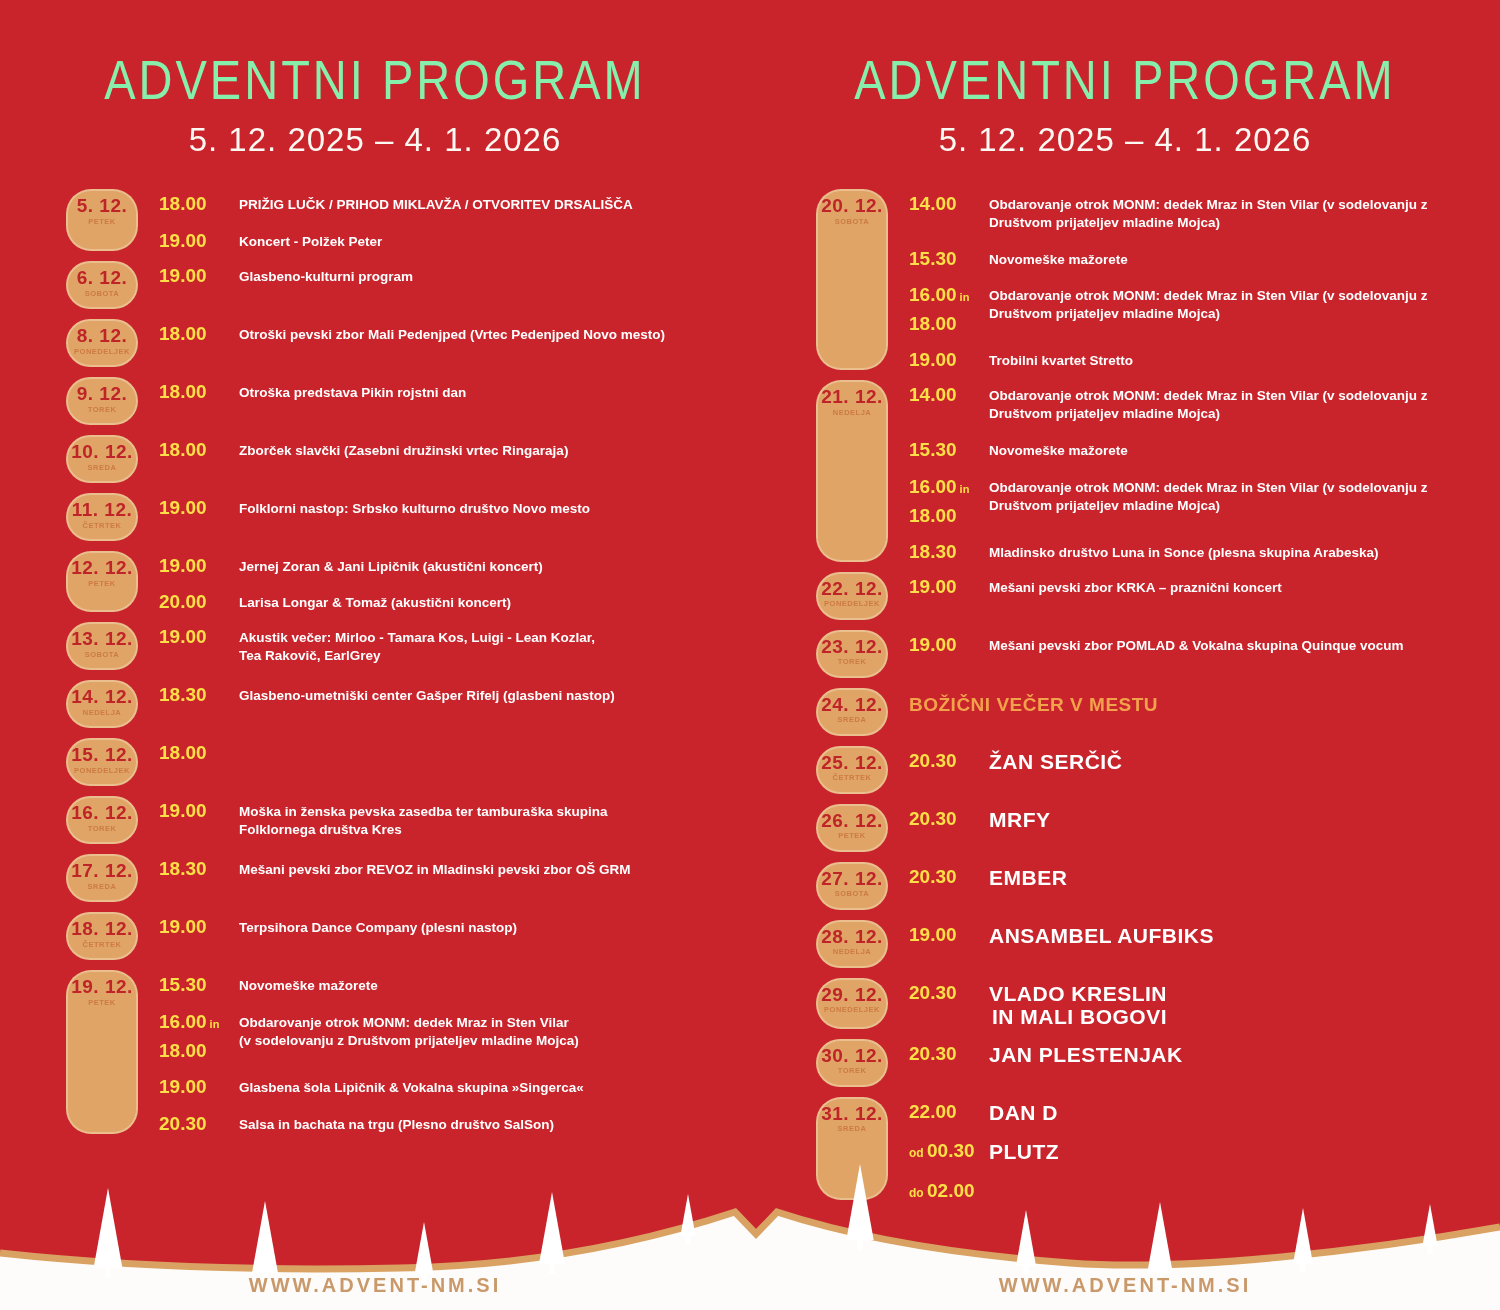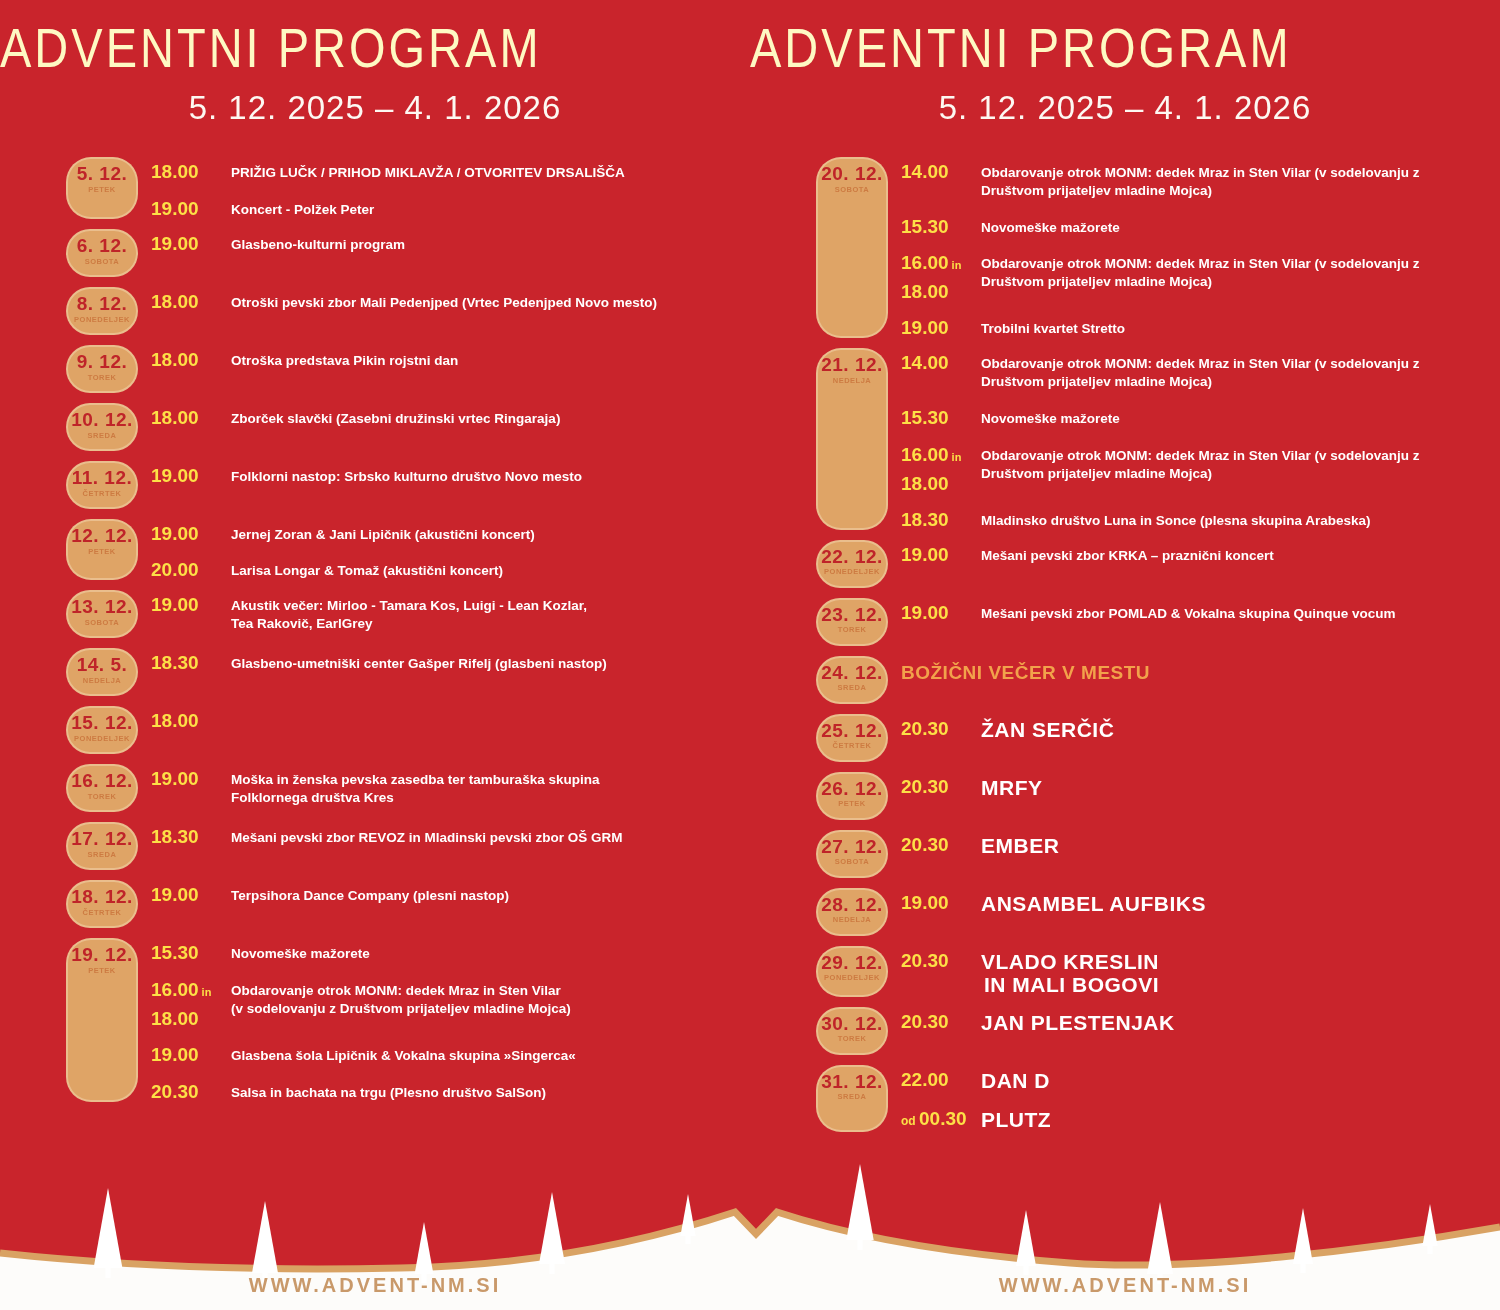--- a/index.html
+++ b/index.html
@@ -5,36 +5,36 @@
   html,body{margin:0;padding:0;background:#fff;}
   #poster{
     position:relative;width:1500px;height:1310px;overflow:hidden;
     background:#c9242c;
     font-family:"Liberation Sans",sans-serif;
   }
   .page{position:absolute;top:0;width:750px;height:1310px;}
   #page-left{left:0;}
   #page-right{left:750px;}
   .title{
-    margin-top:20px;
+    margin-top:52px;text-align:center;
     font-size:47px;font-weight:400;letter-spacing:3px;
-    color:#fef9c3;white-space:nowrap;
+    color:#86efac;white-space:nowrap;
   }
   .title span{display:inline-block;transform:scaleY(1.18);transform-origin:center;}
   .subtitle{
     margin-top:14px;text-align:center;
     font-size:33px;font-weight:normal;color:#fdf8f2;letter-spacing:1px;
   }
   .events{padding:30px 0 0 66px;}
   .group{display:flex;align-items:stretch;margin-bottom:10px;}
   .badge{
     flex:none;width:72px;min-height:48px;box-sizing:border-box;
     background:#dfa466;border:2px solid rgba(255,240,215,0.35);
     border-radius:25px;text-align:center;padding-top:5px;
-    margin-right:13px;
+    margin-right:21px;
   }
   .badge .d{color:#bf2429;font-size:19px;font-weight:bold;line-height:1.05;letter-spacing:0.5px;}
   .badge .w{color:#cd7b42;font-size:7.5px;font-weight:bold;letter-spacing:0.5px;margin-top:1px;}
   .rows{padding-top:4px;flex:1;min-width:0;}
   .row{display:flex;margin-bottom:16px;}
   .row:last-child{margin-bottom:0;}
   .time{flex:none;width:80px;color:#fde047;font-size:19px;font-weight:bold;line-height:1;padding-top:1px;}
   .time .ts{font-size:11px;font-weight:bold;}
   .time .tp{font-size:12px;font-weight:bold;}
   .time .t2{margin-top:10px;}
@@ -181,21 +181,21 @@
               <div class="time">
                 <div class="t1">19.00</div>
               </div>
               <div class="desc">Akustik večer: Mirloo - Tamara Kos, Luigi - Lean Kozlar,
 Tea Rakovič, EarlGrey</div>
             </div>
           </div>
         </div>
         <div class="group">
           <div class="badge">
-            <div class="d">14. 5.</div>
+            <div class="d">14. 12.</div>
             <div class="w">NEDELJA</div>
           </div>
           <div class="rows">
             <div class="row">
               <div class="time">
                 <div class="t1">18.30</div>
               </div>
               <div class="desc">Glasbeno-umetniški center Gašper Rifelj (glasbeni nastop)</div>
             </div>
           </div>
@@ -501,20 +501,26 @@
               <div class="time">
                 <div class="t1">22.00</div>
               </div>
               <div class="desc">DAN D</div>
             </div>
             <div class="row big">
               <div class="time">
                 <div class="t1"><span class="tp">od </span>00.30</div>
               </div>
               <div class="desc">PLUTZ</div>
+            </div>
+            <div class="row">
+              <div class="time">
+                <div class="t1"><span class="tp">do </span>02.00</div>
+              </div>
+              <div class="desc"></div>
             </div>
           </div>
         </div>
       </div>
   </div>
 
   <svg class="wave" viewBox="0 0 1500 170" aria-hidden="true">
     <path d="M0,113 C120,126 260,131 400,128 C510,126 620,110 735,72 L756,94 L777,72 C850,96 950,114 1070,123 C1190,132 1370,110 1500,87 L1500,170 L0,170 Z" fill="#fdfcfa"></path>
     <path d="M0,113 C120,126 260,131 400,128 C510,126 620,110 735,72 L756,94 L777,72 C850,96 950,114 1070,123 C1190,132 1370,110 1500,87" fill="none" stroke="#d9a263" stroke-width="7"></path>
     <g fill="#ffffff">

